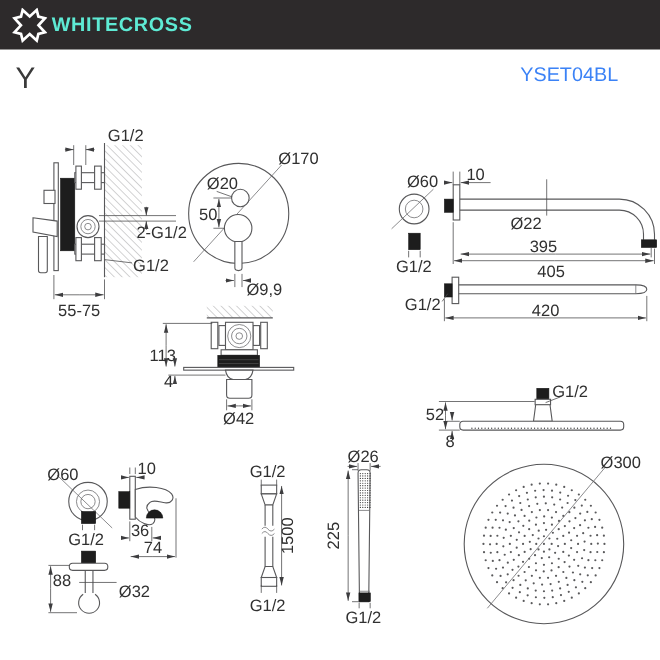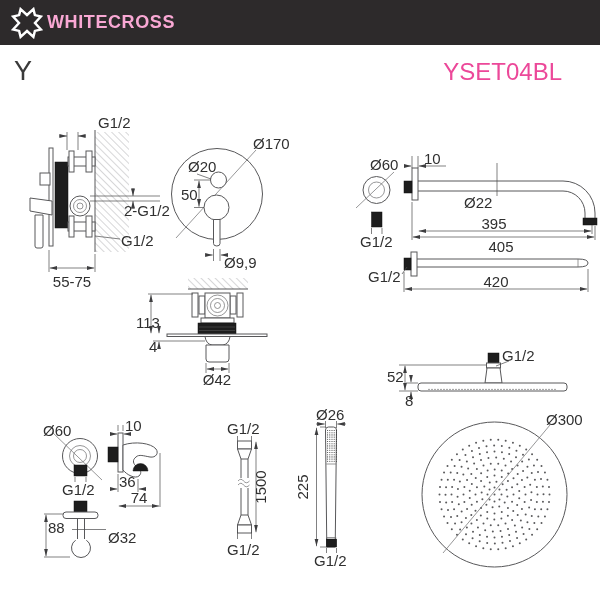--- a/index.html
+++ b/index.html
@@ -1,23 +1,23 @@
 <!DOCTYPE html>
 <html><head>
 <meta charset="utf-8">
 <style>
   html,body{margin:0;padding:0;background:#fff;}
   #page{position:relative;width:600px;height:600px;background:#fff;overflow:hidden;
         font-family:"Liberation Sans",sans-serif;}
   .hdr{position:absolute;left:0;top:0;width:600px;height:45px;background:#2d2a2b;
        display:flex;align-items:center;}
   .logo{margin-left:11px;flex:0 0 auto;}
-  .brand{color:#f9a8d4;font-size:18px;font-weight:bold;letter-spacing:.6px;margin-left:4px;}
+  .brand{color:#5eead4;font-size:18px;font-weight:bold;letter-spacing:.6px;margin-left:4px;}
   .series{position:absolute;left:14px;top:56px;font-size:27px;color:#3a3a3a;}
-  .model{position:absolute;right:38px;top:58px;font-size:24px;color:#ec4899;}
+  .model{position:absolute;right:38px;top:58px;font-size:18px;color:#3b82f6;}
   svg text{fill:#303030;font-family:"Liberation Sans",sans-serif;font-size:15px;}
   .ln{stroke:#58585a;stroke-width:1;fill:none;}
   .lnw{stroke:#58585a;stroke-width:1;fill:#fff;}
   .thin{stroke:#6a6a6c;stroke-width:.7;fill:none;}
   .dim{stroke:#4a4a4c;stroke-width:.7;fill:none;}
   .dark{fill:#1d1d1d;stroke:#111;stroke-width:.5;}
 </style>
 </head>
 <body>
 

